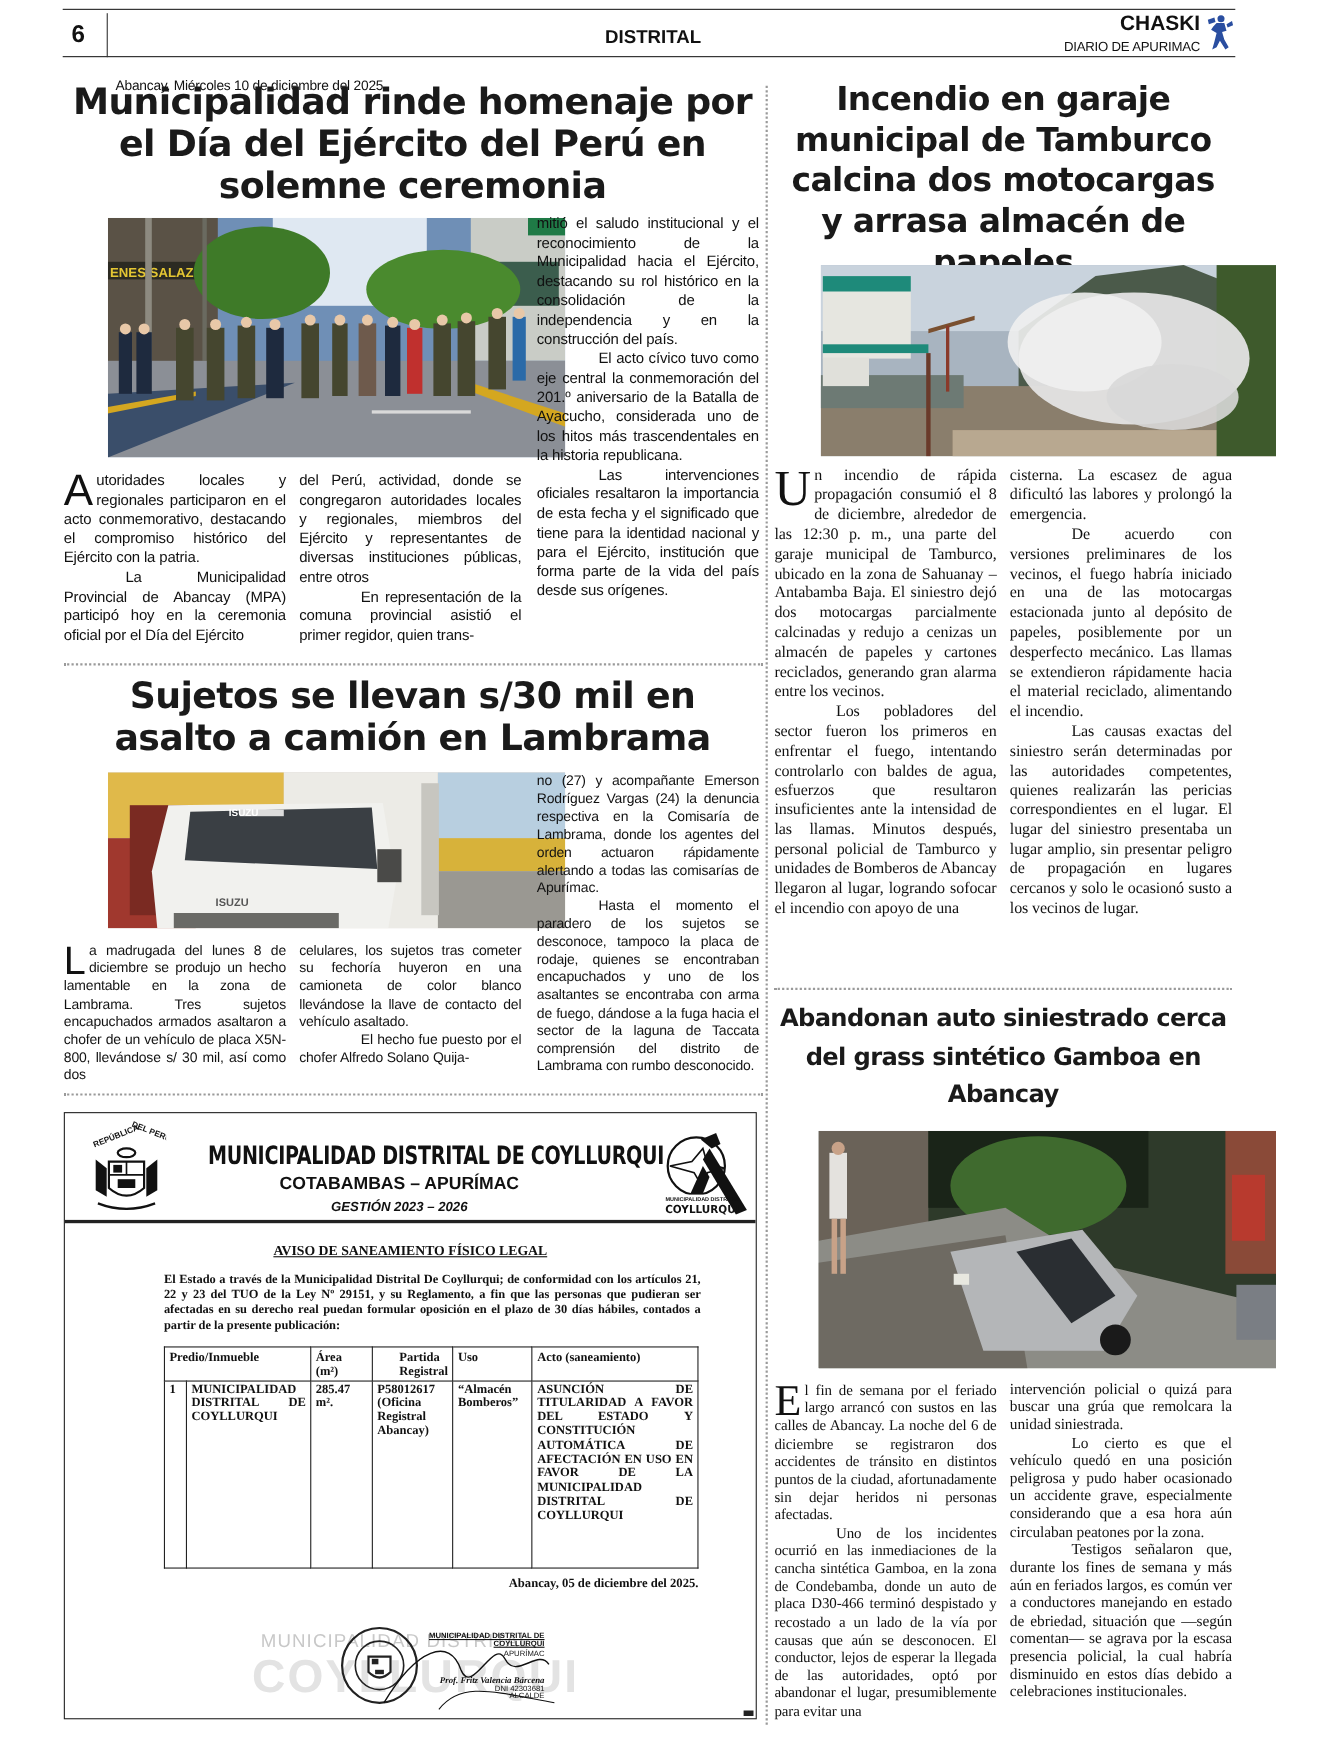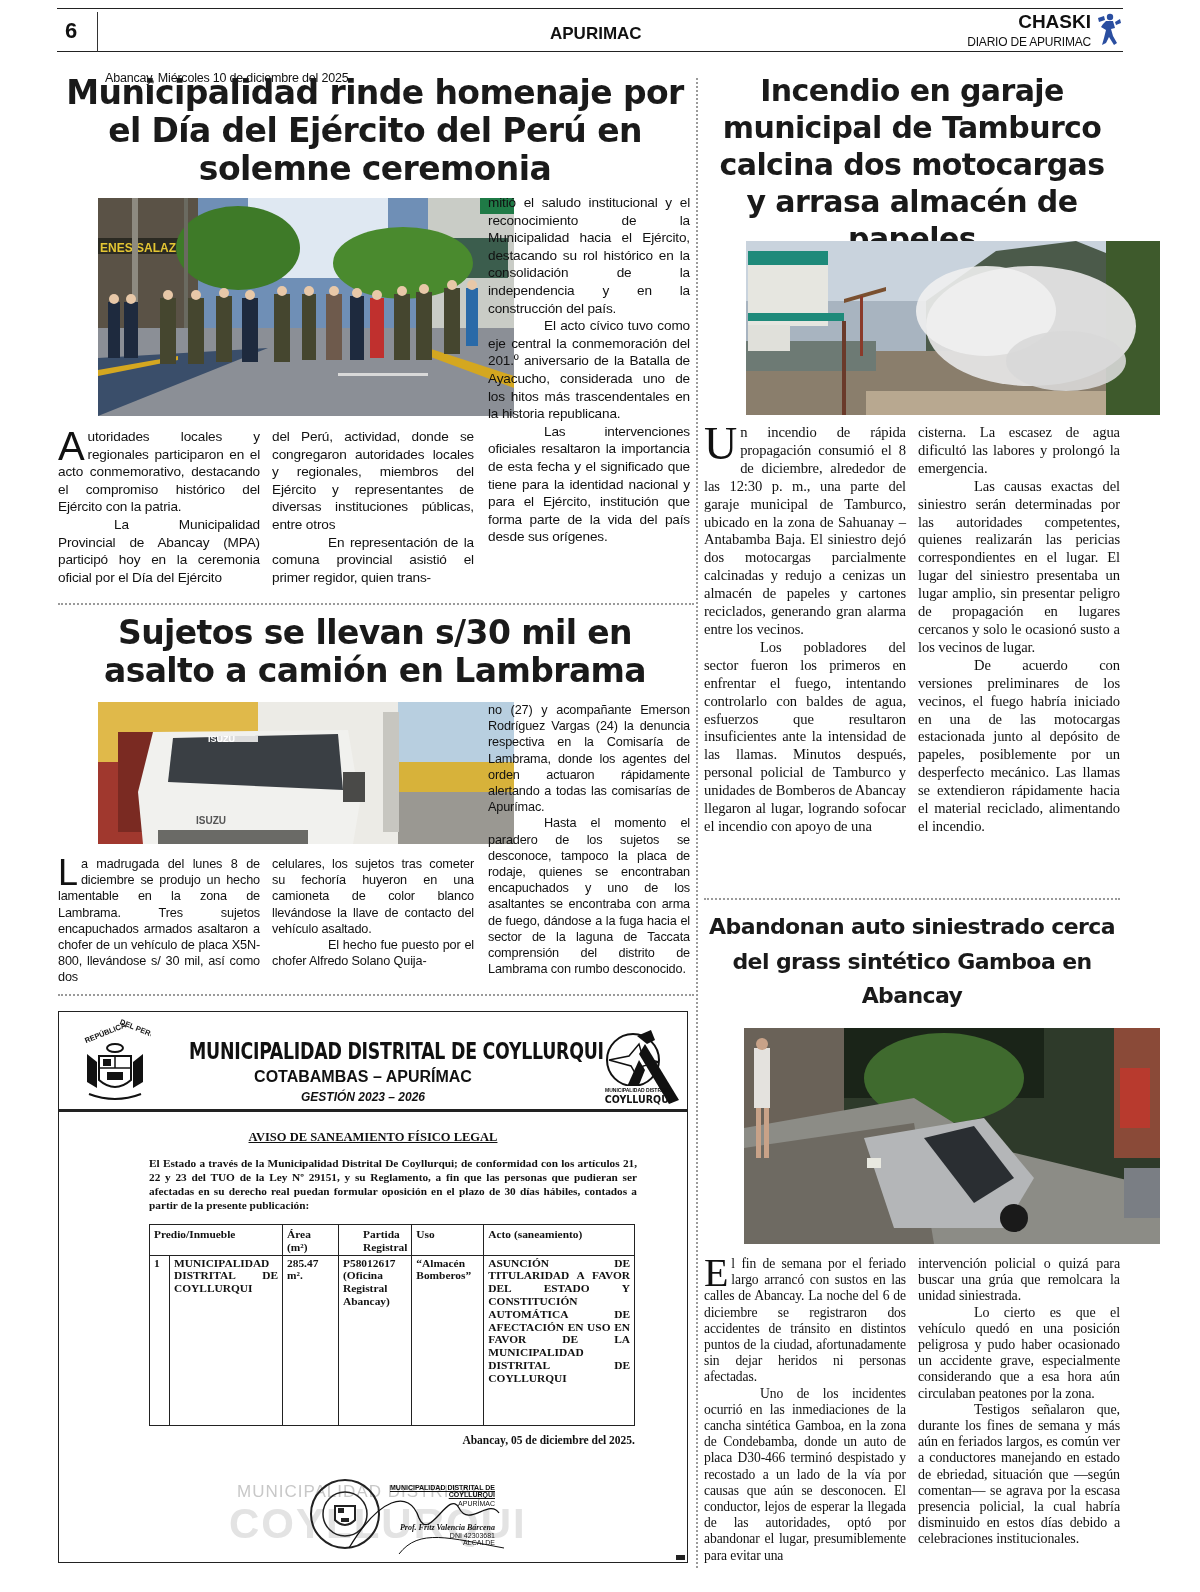--- a/index.html
+++ b/index.html
@@ -62,21 +62,21 @@
   .ad .sig { position: absolute; left: 280px; top: 466px; width: 170px; height: 80px; }
   .ad .dot { position: absolute; right: 2px; bottom: 2px; width: 9px; height: 5px; background: #222; }
 </style>
 </head>
 <body>
 
 <div class="hdr">
   <span class="pg">6</span>
   <span class="vsep"></span>
   <span class="date">Abancay, Miércoles 10 de diciembre del 2025</span>
-  <span class="sec">APURIMAC</span>
+  <span class="sec">DISTRITAL</span>
   <div class="brand">
     <span class="b1">CHASKI</span>
     <span class="b2">DIARIO DE APURIMAC</span>
   </div>
   <svg class="logo" viewBox="0 0 26 36">
     <g fill="#2a4ea0">
       <circle cx="15" cy="5" r="3.2"></circle>
       <path d="M11 9 L18 9 L20 16 L16 17 L18 24 L22 31 L19 33 L14 25 L11 31 L7 33 L9 26 L11 18 L6 15 L8 12 Z"></path>
       <path d="M3 6 L9 4 L10 8 L4 10 Z"></path>
       <path d="M20 10 L25 7 L26 11 L21 13 Z"></path>
@@ -222,22 +222,22 @@
     <rect x="114" y="55" width="3" height="60" fill="#8a3a2a"></rect>
   </svg>
 </div>
 
 <div class="col serif" style="left:704px; top:424px; width:202px;">
   <p><span class="drop serif-d">U</span><span>n incendio de rápida propagación consumió el 8 de diciembre, alrededor de las 12:30 p. m., una parte del garaje municipal de Tamburco, ubicado en la zona de Sahuanay – Antabamba Baja. El siniestro dejó dos motocargas parcialmente calcinadas y redujo a cenizas un almacén de papeles y cartones reciclados, generando gran alarma entre los vecinos.</span></p>
   <p class="ind">Los pobladores del sector fueron los primeros en enfrentar el fuego, intentando controlarlo con baldes de agua, esfuerzos que resultaron insuficientes ante la intensidad de las llamas. Minutos después, personal policial de Tamburco y unidades de Bomberos de Abancay llegaron al lugar, logrando sofocar el incendio con apoyo de una</p>
 </div>
 <div class="col serif" style="left:918px; top:424px; width:202px;">
   <p>cisterna. La escasez de agua dificultó las labores y prolongó la emergencia.</p>
+  <p class="ind">De acuerdo con versiones preliminares de los vecinos, el fuego habría iniciado en una de las motocargas estacionada junto al depósito de papeles, posiblemente por un desperfecto mecánico. Las llamas se extendieron rápidamente hacia el material reciclado, alimentando el incendio.</p>
   <p class="ind">Las causas exactas del siniestro serán determinadas por las autoridades competentes, quienes realizarán las pericias correspondientes en el lugar. El lugar del siniestro presentaba un lugar amplio, sin presentar peligro de propagación en lugares cercanos y solo le ocasionó susto a los vecinos de lugar.</p>
-  <p class="ind">De acuerdo con versiones preliminares de los vecinos, el fuego habría iniciado en una de las motocargas estacionada junto al depósito de papeles, posiblemente por un desperfecto mecánico. Las llamas se extendieron rápidamente hacia el material reciclado, alimentando el incendio.</p>
 </div>
 
 <div class="hline" style="left:704px; top:898px; width:416px;"></div>
 
 <div class="headline" style="left:706px; top:910px; width:412px; font-size:22px; line-height:34.5px;">Abandonan auto siniestrado cerca del grass sintético Gamboa en Abancay</div>
 
 <div class="photo" style="left:704px; top:1028px; width:416px; height:216px;">
   <svg width="416" height="216" viewBox="0 0 416 216" preserveAspectRatio="none">
     <rect width="416" height="216" fill="#2e3a2a"></rect>
     <rect x="0" y="0" width="100" height="100" fill="#6a6258"></rect>

